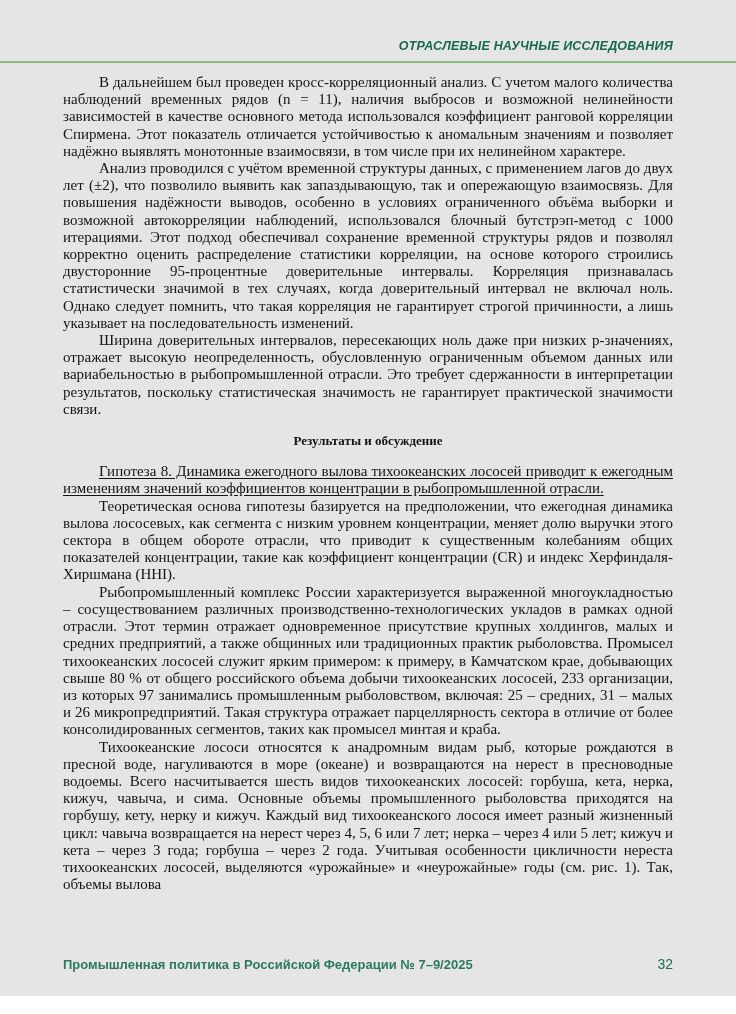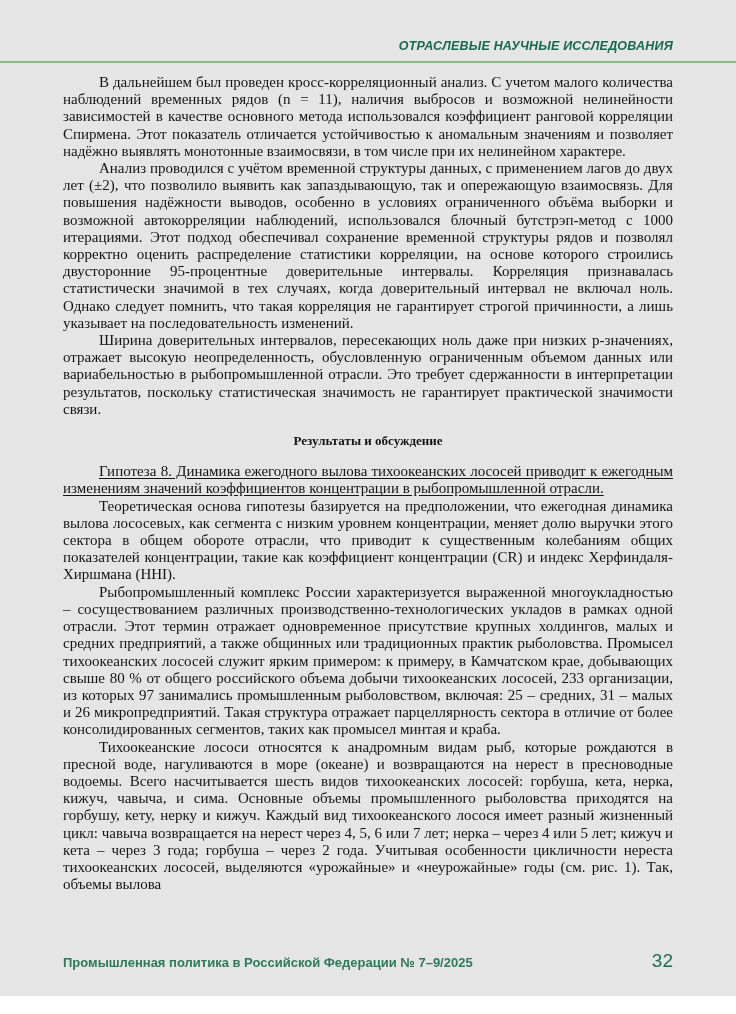--- a/index.html
+++ b/index.html
@@ -72,21 +72,21 @@
     justify-content: space-between;
     align-items: baseline;
     font-family: "Liberation Sans", sans-serif;
   }
   .journal-title {
     font-size: 13px;
     font-weight: bold;
     color: #2c7a5d;
   }
   .page-number {
-    font-size: 19px;
+    font-size: 14px;
     color: #1d6e51;
   }
 </style>
 </head>
 <body>
 
 <div class="page">
 
   <div class="page-header">
     <span class="header-label">ОТРАСЛЕВЫЕ НАУЧНЫЕ ИССЛЕДОВАНИЯ</span>

